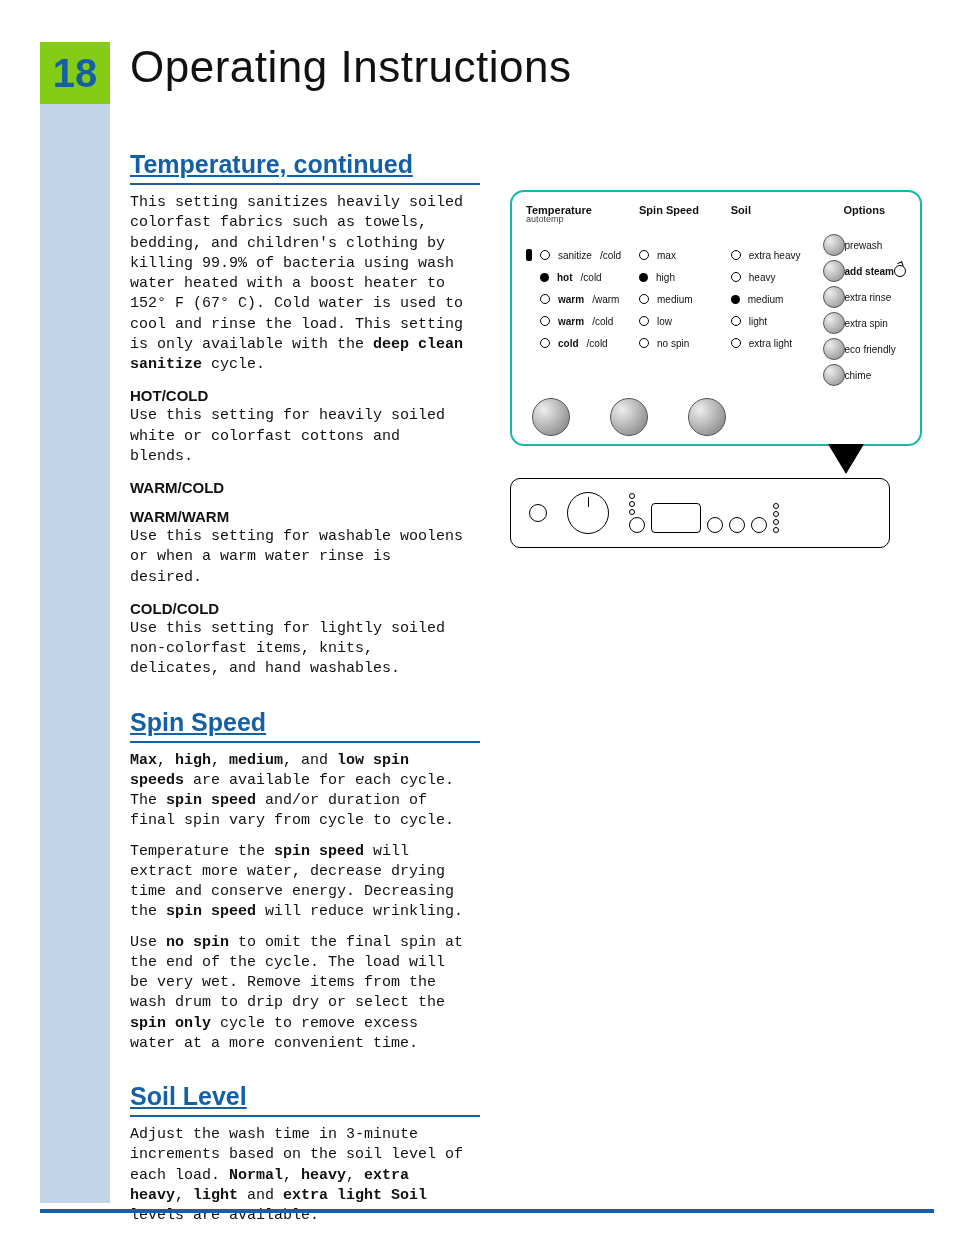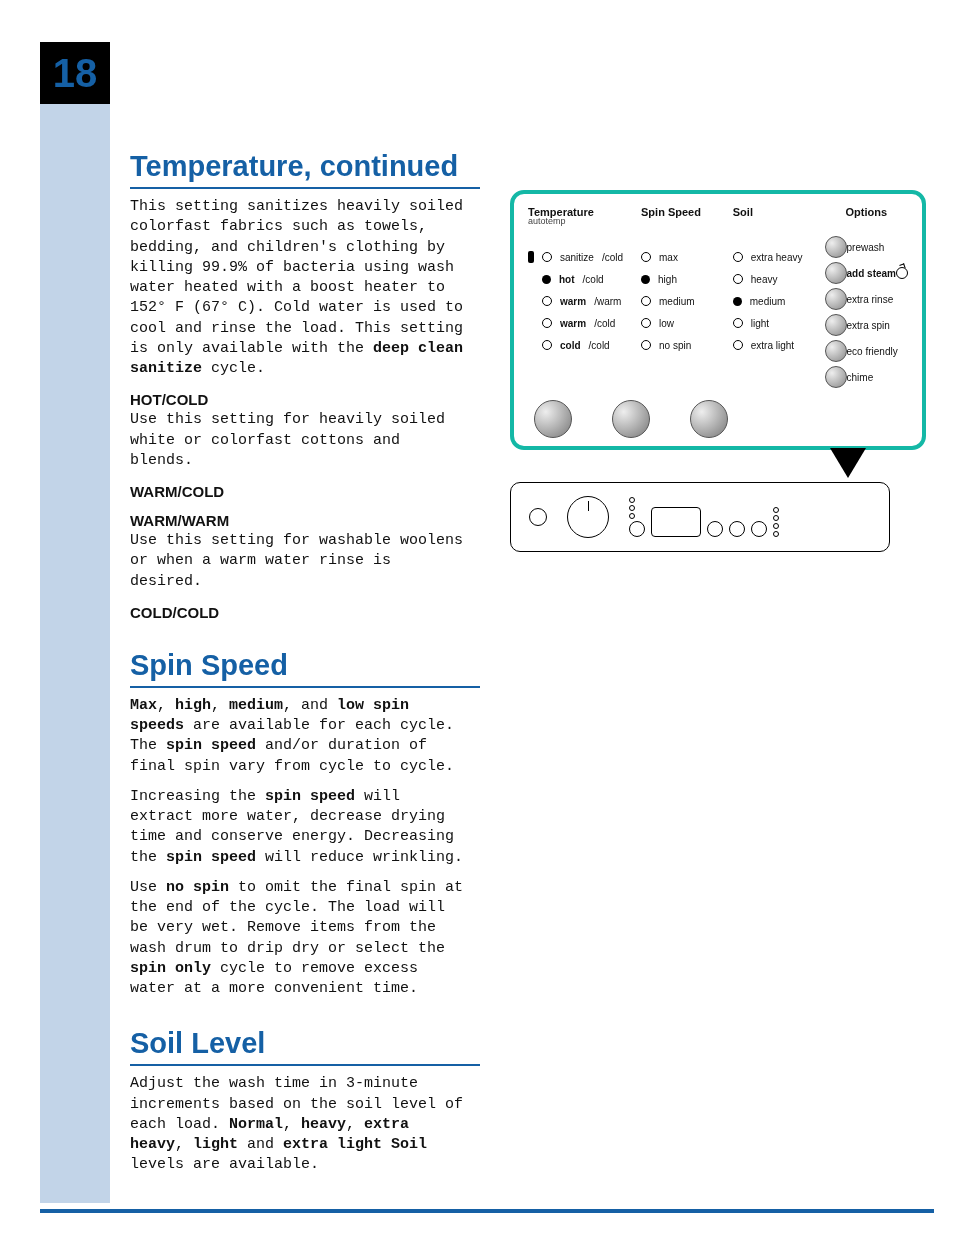--- a/index.html
+++ b/index.html
@@ -15,21 +15,21 @@
     width: 954px;
     height: 1235px;
     box-sizing: border-box;
   }
   .sidebar-box {
     position: absolute;
     left: 40px;
     top: 42px;
     width: 70px;
     height: 62px;
-    background: #000000;
+    background: #84cc16;
     display: flex;
     align-items: center;
     justify-content: center;
   }
   .page-number {
     color: #1560a5;
     font-size: 40px;
     font-weight: bold;
     font-family: Arial, Helvetica, sans-serif;
   }
@@ -65,24 +65,25 @@
   .left-col {
     width: 350px;
     flex: 0 0 350px;
   }
   .right-col {
     flex: 1;
     padding-top: 40px;
   }
   h2.section-heading {
     color: #1560a5;
-    font-size: 29px;
+    font-size: 25px;
     font-weight: bold;
     margin: 0 0 4px 0;
     font-family: Arial, Helvetica, sans-serif;
+    text-decoration: underline;
   }
   .section-rule {
     border: none;
     border-top: 2px solid #1560a5;
     margin: 0 0 8px 0;
     width: 350px;
   }
   .sub-heading {
     font-weight: bold;
     font-size: 15px;
@@ -92,21 +93,21 @@
     font-size: 15px;
     line-height: 1.35;
     margin: 0 16px 10px 0;
     font-family: Liberation Mono, monospace;
   }
   p.body b { font-weight: bold; }
   .section-block { margin-bottom: 28px; }
 
   
   .panel-outer {
-    border: 4px solid #14b8a6;
+    border: 2px solid #14b8a6;
     border-radius: 14px;
     padding: 12px 14px 8px 14px;
     font-size: 11px;
     width: 380px;
     background: #fff;
   }
   .panel-cols {
     display: flex;
     gap: 18px;
   }
@@ -189,20 +190,21 @@
   .steam-icon::after{content:"";position:absolute;left:3px;top:-4px;width:4px;height:4px;border-top:1px solid #000;border-right:1px solid #000;transform:rotate(-20deg);}
 </style>
 </head>
 <body>
 
 <div class="page">
 
   <div class="sidebar-box">
     <span class="page-number">18</span>
   </div>
+  <div class="chapter-title">Operating Instructions</div>
   <div class="sidebar-line"></div>
 
   <div class="content">
     <div class="two-col">
       <div class="left-col">
 
         <div class="section-block">
           <h2 class="section-heading">Temperature, continued</h2>
           <hr class="section-rule">
 
@@ -212,30 +214,31 @@
 
           <div class="sub-heading">HOT/COLD</div>
           <p class="body">Use this setting for heavily soiled white or colorfast cottons and blends.</p>
 
           <div class="sub-heading">WARM/COLD</div>
 
           <div class="sub-heading">WARM/WARM</div>
           <p class="body">Use this setting for washable woolens or when a warm water rinse is desired.</p>
 
           <div class="sub-heading">COLD/COLD</div>
+          <p class="body">Use this setting for lightly soiled non-colorfast items, knits, delicates, and hand washables.</p>
         </div>
 
         <div class="section-block">
           <h2 class="section-heading">Spin Speed</h2>
           <hr class="section-rule">
           <p class="body">
             <b>Max</b><span>, </span><b>high</b><span>, </span><b>medium</b><span>, and </span><b>low spin speeds</b><span> are available for each cycle. The </span><b>spin speed</b><span> and/or duration of final spin vary from cycle to cycle.</span>
           </p>
           <p class="body">
-            <span>Increasing the </span><b>spin speed</b><span> will extract more water, decrease drying time and conserve energy. Decreasing the </span><b>spin speed</b><span> will reduce wrinkling.</span>
+            <span>Temperature the </span><b>spin speed</b><span> will extract more water, decrease drying time and conserve energy. Decreasing the </span><b>spin speed</b><span> will reduce wrinkling.</span>
           </p>
           <p class="body">
             <span>Use </span><b>no spin</b><span> to omit the final spin at the end of the cycle. The load will be very wet. Remove items from the wash drum to drip dry or select the </span><b>spin only</b><span> cycle to remove excess water at a more convenient time.</span>
           </p>
         </div>
 
         <div class="section-block">
           <h2 class="section-heading">Soil Level</h2>
           <hr class="section-rule">
           <p class="body">

